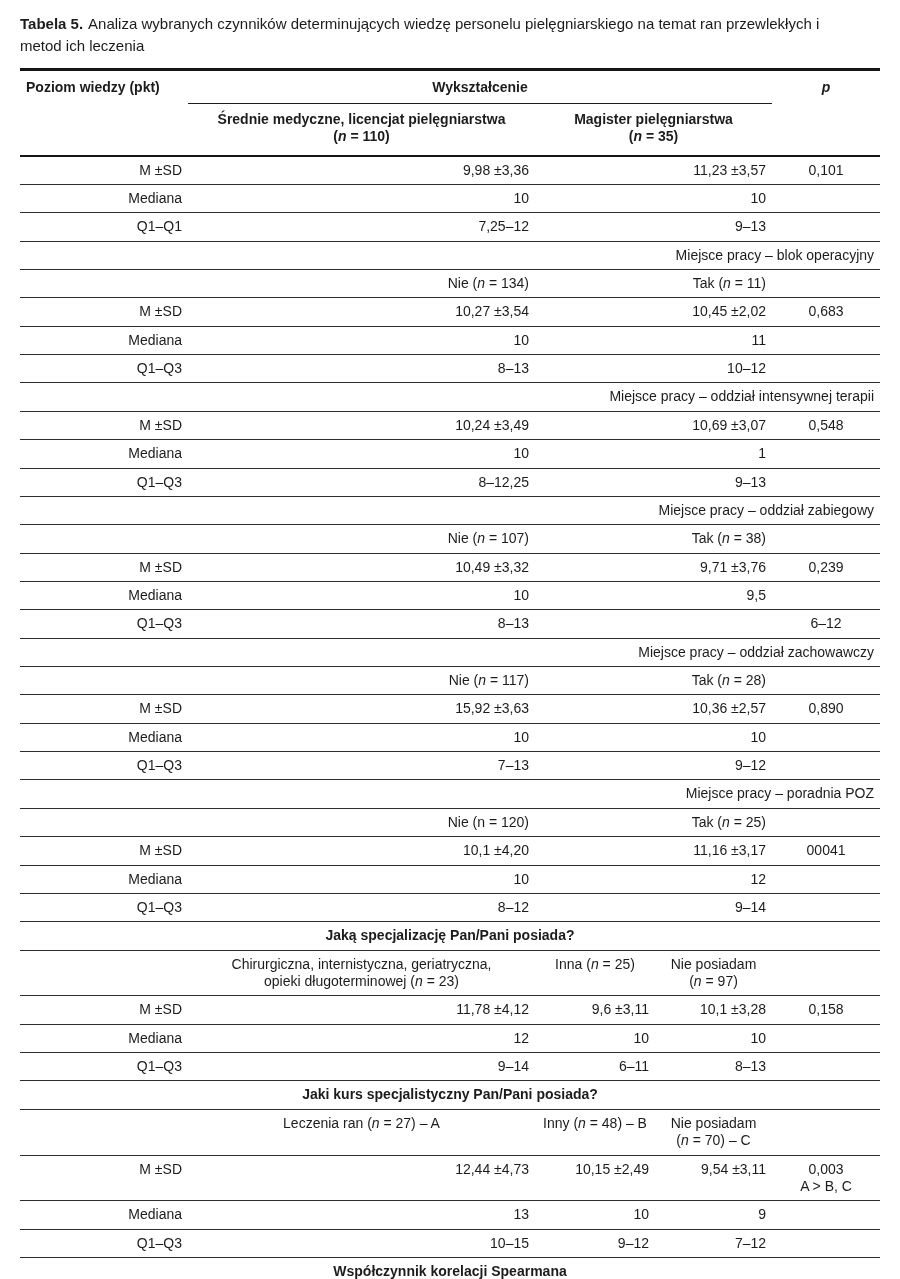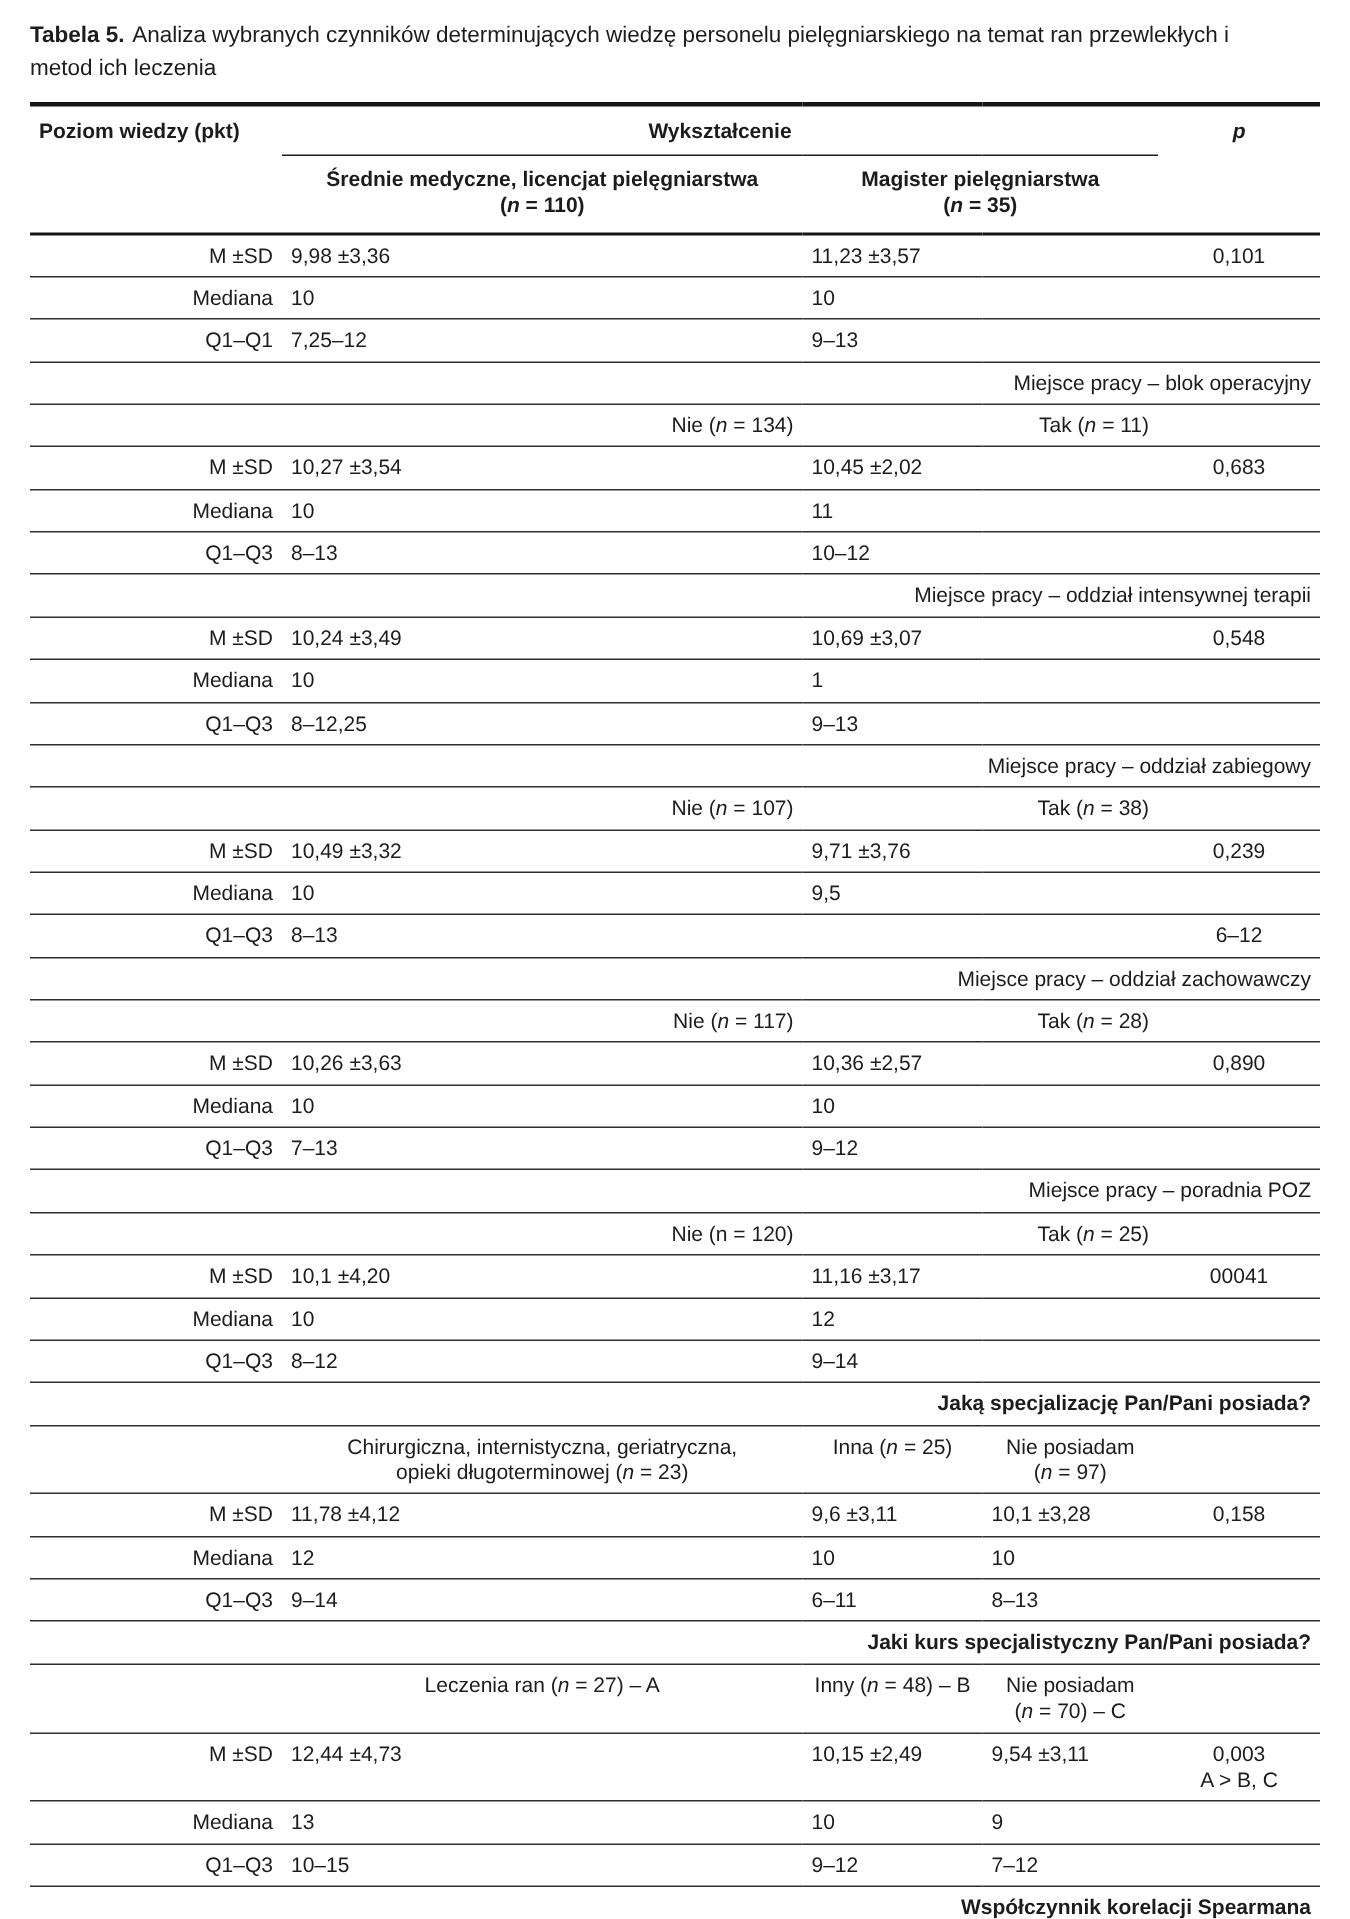--- a/index.html
+++ b/index.html
@@ -37,24 +37,24 @@
   thead th { font-weight: bold; }
   th.thLabel { text-align: left; padding-top: 8px; }
   th.thGroup { text-align: center; padding-top: 8px; padding-bottom: 7px; border-bottom: 1.7px solid #1c1c1c; }
   th.thP { text-align: center; padding-top: 8px; font-style: italic; }
   th.thSub { text-align: center; white-space: pre-line; padding: 7px 4px 9px 4px; }
 
   tbody td { border-top: 1.6px solid #2e2e2e; }
   tbody tr:first-child td { border-top: 2.6px solid #161616; }
 
   td.lbl  { text-align: right; white-space: pre-line; }
-  td.val  { text-align: left; }
+  td.val  { text-align: right; }
   td.pv   { text-align: center; white-space: pre-line; }
   td.sec  { text-align: right; }
-  td.ch   { text-align: right; font-weight: bold; }
+  td.ch   { text-align: center; font-weight: bold; }
   td.gh   { text-align: right; white-space: pre-line; }
   td.gh3  { text-align: center; font-weight: normal; white-space: pre-line; }
 </style>
 </head>
 <body>
 
 <div class="page">
 
   <p class="title"><b>Tabela 5.</b><span>Analiza wybranych czynników determinujących wiedzę personelu pielęgniarskiego na temat ran przewlekłych i metod ich leczenia</span></p>
 
@@ -175,21 +175,21 @@
           <td class="sec" colspan="5">Miejsce pracy – oddział zachowawczy</td>
         </tr>
         <tr>
           <td class="lbl"></td>
           <td class="gh">Nie (<i>n</i> = 117)</td>
           <td class="gh" colspan="2">Tak (<i>n</i> = 28)</td>
           <td class="pv"></td>
         </tr>
         <tr>
           <td class="lbl">M ±SD</td>
-          <td class="val">10,26 ±3,63</td>
+          <td class="val">15,92 ±3,63</td>
           <td class="val" colspan="2">10,36 ±2,57</td>
           <td class="pv">0,890</td>
         </tr>
         <tr>
           <td class="lbl">Mediana</td>
           <td class="val">10</td>
           <td class="val" colspan="2">10</td>
           <td class="pv"></td>
         </tr>
         <tr>

